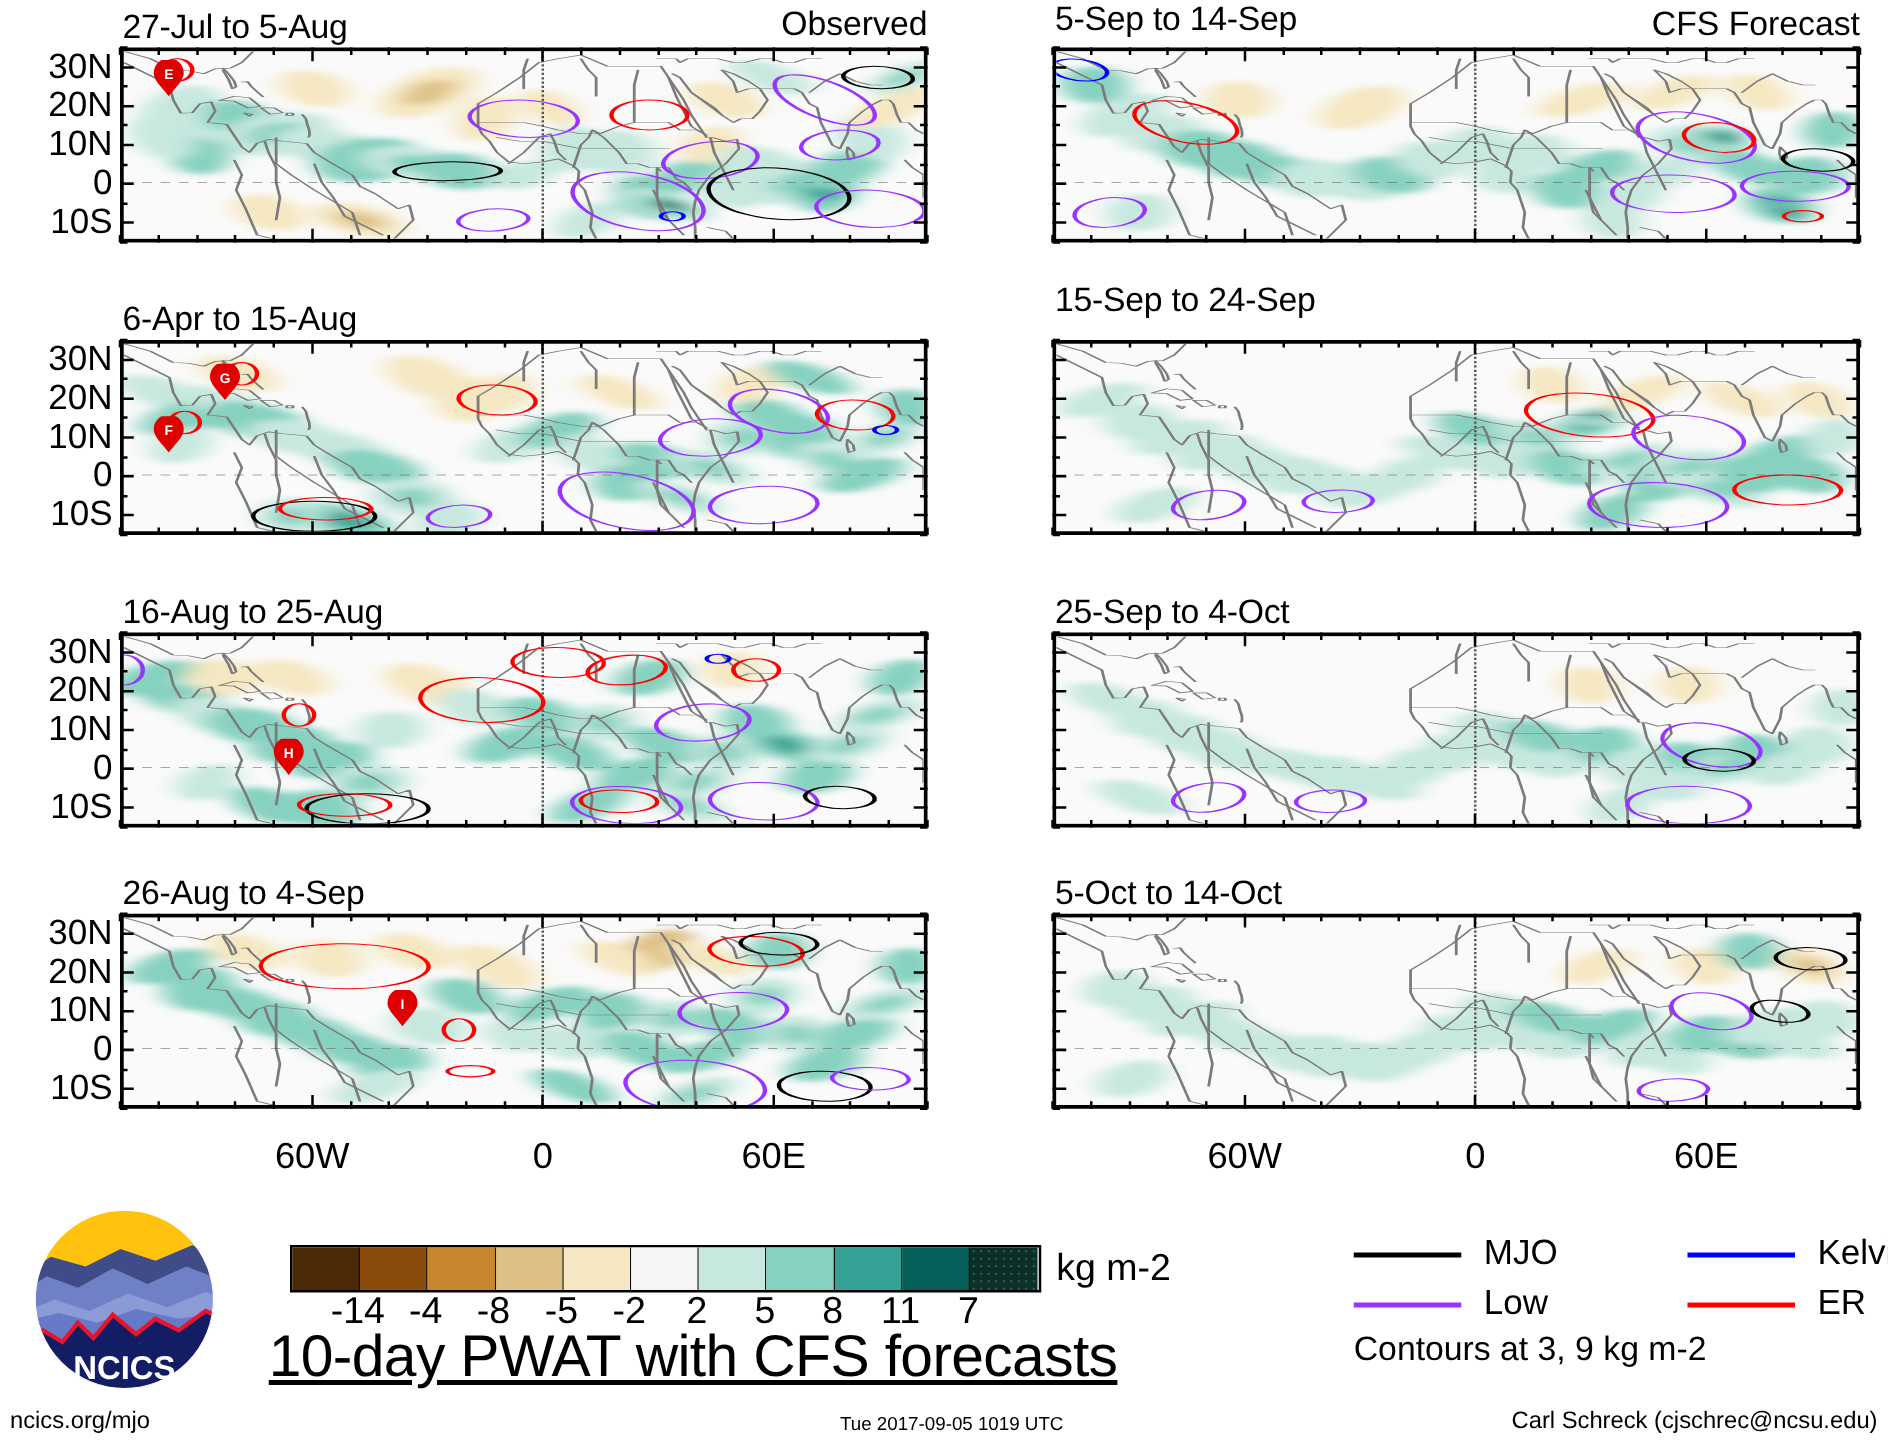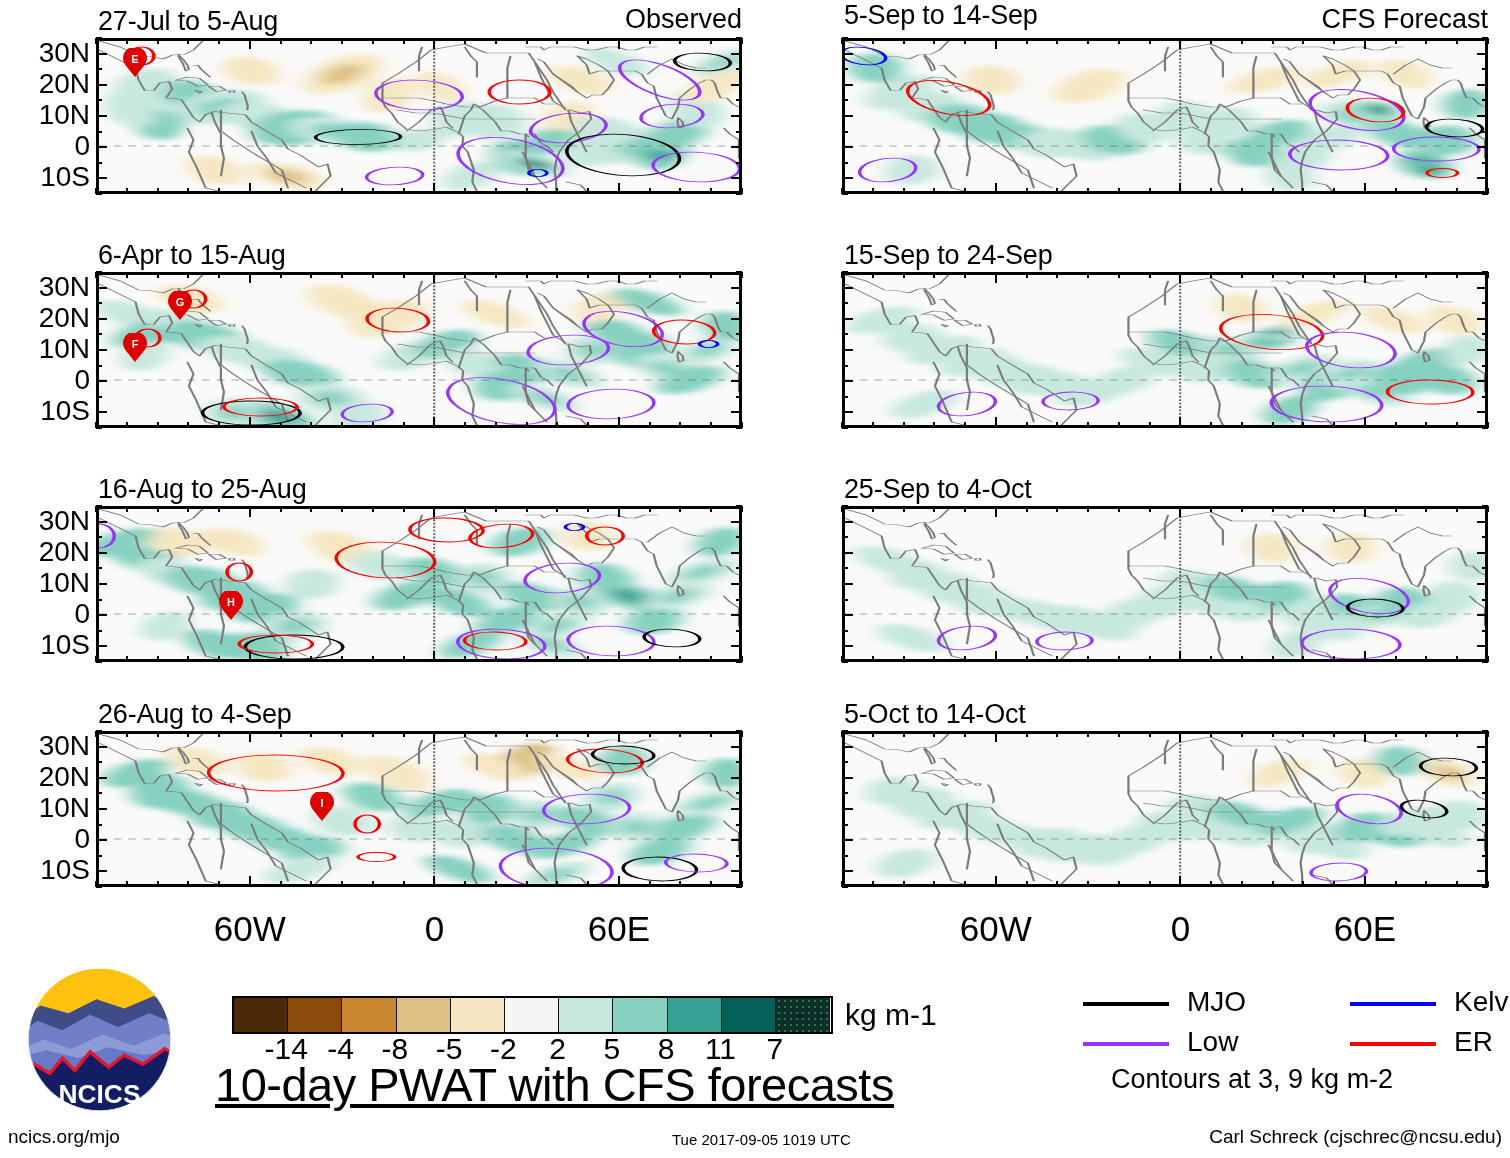--- a/index.html
+++ b/index.html
@@ -7,21 +7,21 @@
        font-family:"Liberation Sans", sans-serif;color:#000;overflow:hidden;}
   .panel-title{position:absolute;font-size:27px;white-space:nowrap;letter-spacing:-0.2px;}
   .panel-corner{position:absolute;font-size:27px;white-space:nowrap;}
 
   .map-frame{position:absolute;border:3px solid #000;box-sizing:border-box;
              background:#fafafa;overflow:hidden;}
   .map-inner{position:absolute;inset:0;overflow:hidden;}
   .map-inner svg{display:block;width:100%;height:100%;}
 
   .ylab{position:absolute;font-size:28px;text-align:right;white-space:nowrap;}
-  .xlab{position:absolute;font-size:35px;white-space:nowrap;}
+  .xlab{position:absolute;font-size:29px;white-space:nowrap;}
 
   .tickset{position:absolute;}
   .tick{position:absolute;background:#000;}
 
   
   #colorbar{position:absolute;display:flex;border:2px solid #000;box-sizing:content-box;}
   #colorbar .cb-seg{width:54.2px;height:100%;border-right:1px solid #111;box-sizing:border-box;}
   #colorbar .cb-seg:last-child{border-right:none;}
   .cb-ticklabels{position:absolute;font-size:30px;}
   .cb-ticklabels span{position:absolute;transform:translateX(-50%);white-space:nowrap;}
@@ -980,21 +980,21 @@
       <div class="tick" style="top:61.400000000000006px;right:0;height:2px;width:6px;"></div>
       <div class="tick" style="top:45.8px;left:0;height:2px;width:11px;"></div>
       <div class="tick" style="top:45.8px;right:0;height:2px;width:11px;"></div>
       <div class="tick" style="top:30.200000000000003px;left:0;height:2px;width:6px;"></div>
       <div class="tick" style="top:30.200000000000003px;right:0;height:2px;width:6px;"></div>
       <div class="tick" style="top:14.600000000000001px;left:0;height:2px;width:11px;"></div>
       <div class="tick" style="top:14.600000000000001px;right:0;height:2px;width:11px;"></div>
       <div class="tick" style="top:-1px;left:0;height:2px;width:6px;"></div>
       <div class="tick" style="top:-1px;right:0;height:2px;width:6px;"></div>
     </div>
-    <div class="panel-title" style="left:844px;top:240px;">15-Sep to 24-Sep</div>
+    <div class="panel-title" style="left:844px;top:225px;">15-Sep to 24-Sep</div>
     <div class="map-frame" style="left:842px;top:272px;width:646px;height:156px;">
       <div class="map-inner">
         <svg viewBox="0 0 100 100" preserveAspectRatio="none">
           <rect x="0" y="0" width="100" height="100" fill="#fafafa"></rect>
           <defs>
             <filter id="blR2" x="-30%" y="-30%" width="160%" height="160%">
               <feGaussianBlur stdDeviation="1.5"></feGaussianBlur>
             </filter>
           </defs>
           <g filter="url(#blR2)">
@@ -1493,21 +1493,21 @@
     <span style="left:18.181818181818183%;">-4</span>
     <span style="left:27.27272727272727%;">-8</span>
     <span style="left:36.36363636363637%;">-5</span>
     <span style="left:45.45454545454545%;">-2</span>
     <span style="left:54.54545454545454%;">2</span>
     <span style="left:63.63636363636363%;">5</span>
     <span style="left:72.72727272727273%;">8</span>
     <span style="left:81.81818181818183%;">11</span>
     <span style="left:90.9090909090909%;">7</span>
   </div>
-<div id="cb-units" style="left:845px;top:998px;">kg m-1</div>
+<div id="cb-units" style="left:845px;top:998px;">kg m-2</div>
 
 <div id="main-title" style="left:215px;top:1057px;text-decoration:underline;">10-day PWAT with CFS forecasts</div>
 
 <div id="legend">
     <div class="leg-item" style="left:1083px;top:986px;">
       <span class="leg-line" style="background:#000000;"></span>
       <span class="leg-text">MJO</span>
     </div>
     <div class="leg-item" style="left:1350px;top:986px;">
       <span class="leg-line" style="background:#0000ff;"></span>
@@ -1515,21 +1515,21 @@
     </div>
     <div class="leg-item" style="left:1083px;top:1026px;">
       <span class="leg-line" style="background:#9933ff;"></span>
       <span class="leg-text">Low</span>
     </div>
     <div class="leg-item" style="left:1350px;top:1026px;">
       <span class="leg-line" style="background:#ff0000;"></span>
       <span class="leg-text">ER</span>
     </div>
   </div>
-<div id="leg-note" style="left:1083px;top:1064px;margin-left:28px;">Contours at 3, 9 kg m-2</div>
+<div id="leg-note" style="left:1083px;top:1064px;">Contours at 3, 9 kg m-2</div>
 
 <div class="foot" id="foot-left" style="left:8px;top:1126px;">ncics.org/mjo</div>
 <div class="foot" id="foot-center" style="left:672px;top:1131px;">Tue 2017-09-05 1019 UTC</div>
 <div class="foot" id="foot-right" style="right:8px;top:1126px;text-align:right;">Carl Schreck (cjschrec@ncsu.edu)</div>
 
 <div id="logo" style="left:22px;top:962px;">
   <svg width="155" height="155" viewBox="0 0 100 100">
     <defs>
       <clipPath id="cc">
           <circle cx="50" cy="50" r="46"></circle>

